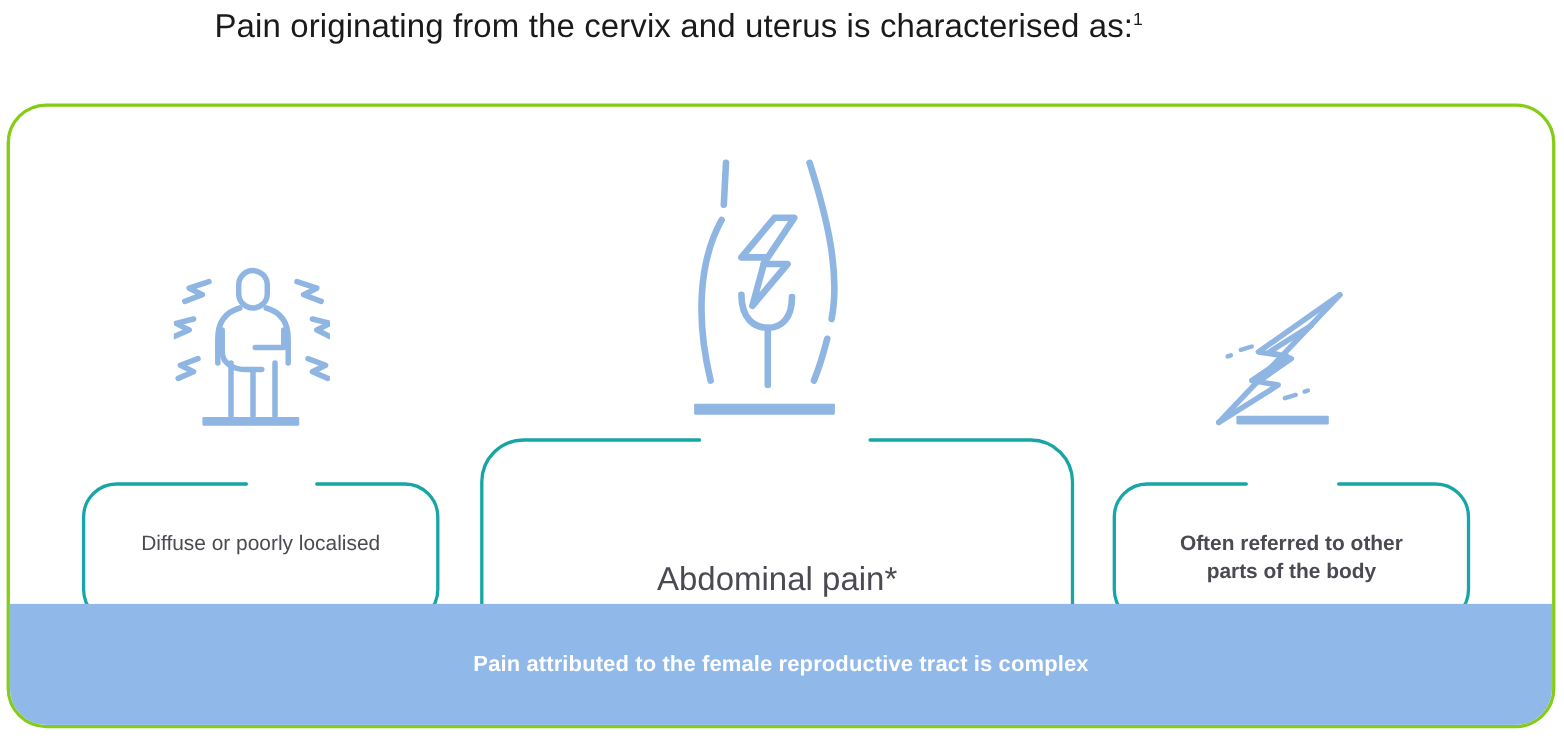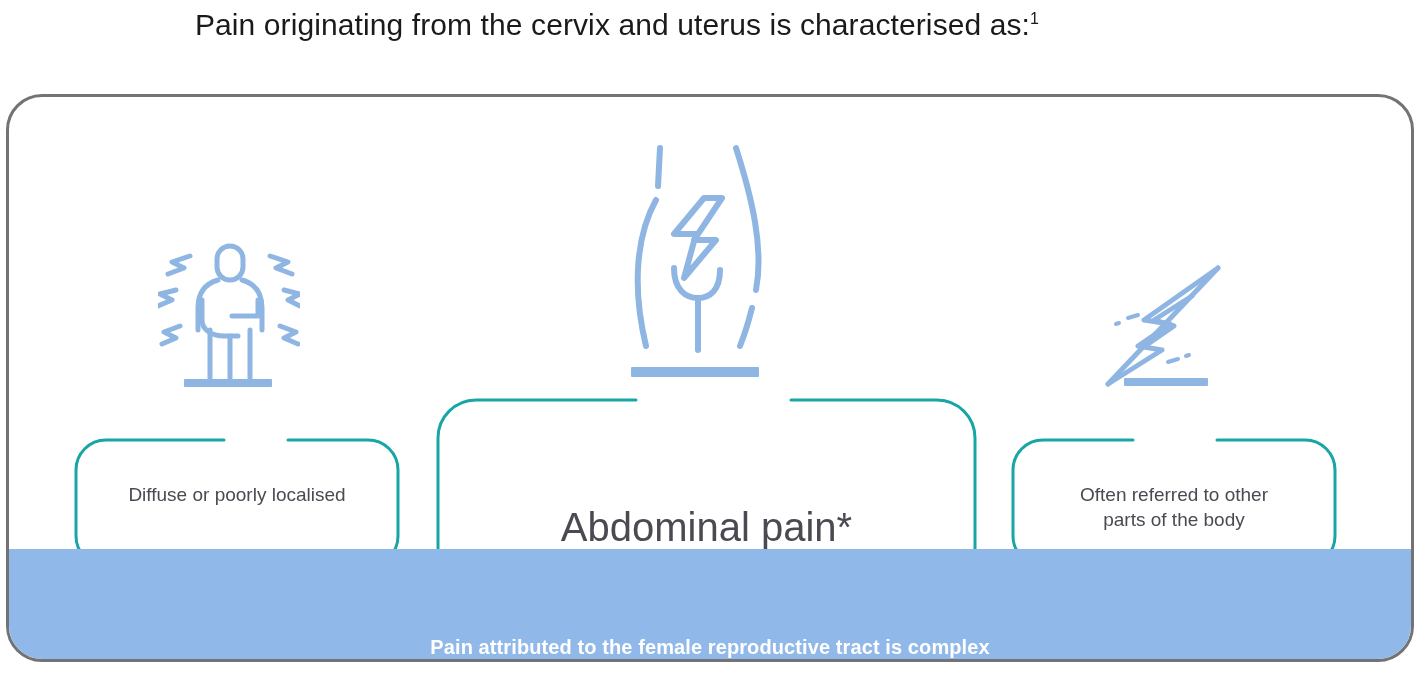--- a/index.html
+++ b/index.html
@@ -36,38 +36,38 @@
   }
 
   
   .panel {
     position: absolute;
     left: 6px;
     top: 94px;
     width: 1408px;
     height: 568px;
     box-sizing: border-box;
-    border: 3px solid #737373;
+    border: 3px solid #84cc16;
     border-radius: 36px;
     background: #ffffff;
     overflow: hidden;
   }
 
   
   .banner {
     position: absolute;
     left: 0;
     bottom: 0;
     width: 100%;
     height: 110px;
     background: #90b8e8;
     display: flex;
     flex-direction: column;
     align-items: center;
-    justify-content: flex-end;
+    justify-content: center;
     gap: 5px;
   }
   .banner-line {
     color: #ffffff;
     font-size: 20px;
     font-weight: bold;
     text-align: center;
     white-space: nowrap;
     letter-spacing: 0.1px;
   }
@@ -102,27 +102,27 @@
   }
 
   
   .card-side { width: 326px; height: 130px; }
   .card-side .card-label {
     top: 44px;
     font-size: 19px;
     line-height: 25px;
   }
   #card-left  { left: 65px;   top: 341px; }
-  #card-right { left: 1002px; top: 341px; }
+  #card-right { left: 1002px; top: 341px; font-weight: bold; }
 
   
   #card-center { left: 427px; top: 301px; width: 541px; height: 222px; }
   #card-center .card-label {
     top: 110px;
-    font-size: 40px;
+    font-size: 30px;
     line-height: 38px;
   }
 
   
   .icon-wrap {
     position: absolute;
     pointer-events: none;
   }
   #icon-person  { left: 158px;  top: 238px; width: 142px; height: 148px; }
   #icon-torso   { left: 616px;  top: 138px; width: 164px; height: 232px; }

